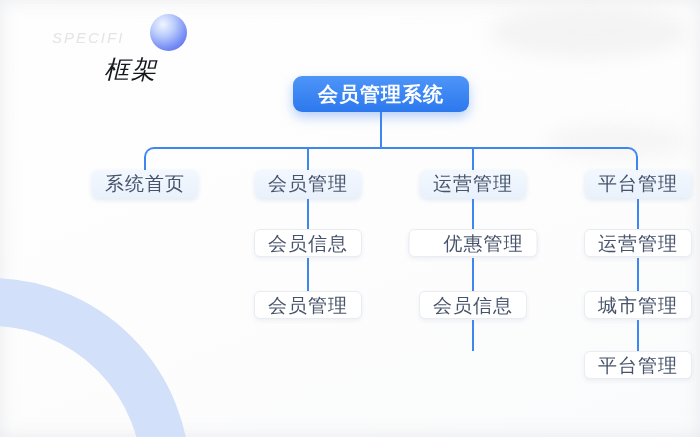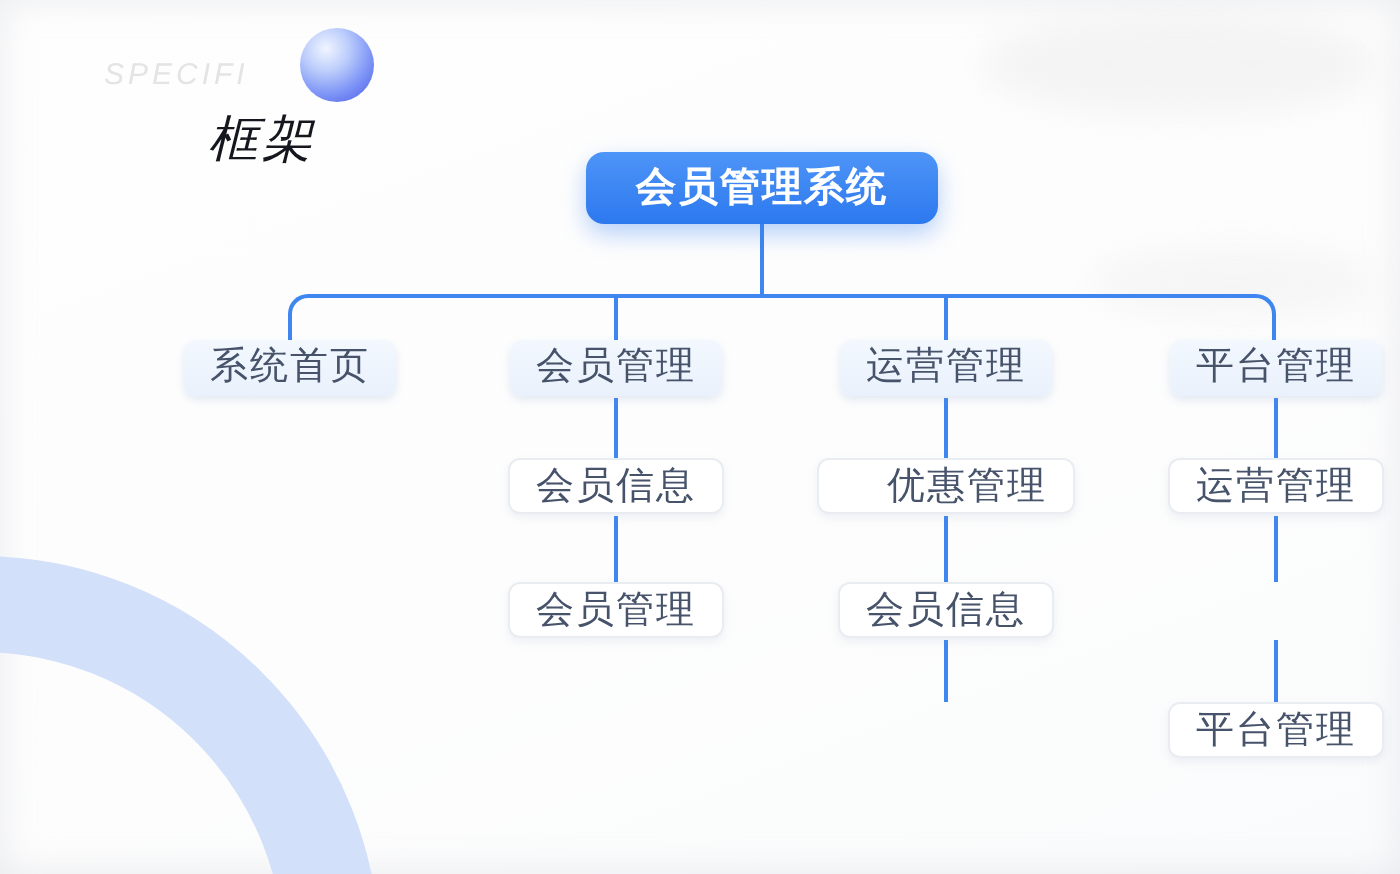--- a/index.html
+++ b/index.html
@@ -104,15 +104,16 @@
   <div class="node tint" style="left:473px; top:170px;text-align:center;">运营管理</div>
   <div class="node tint" style="left:638px; top:170px;">平台管理</div>
 
   <div class="node white" style="left:308px; top:229px;">会员信息</div>
   <div class="node white" style="left:308px; top:291px;">会员管理</div>
 
   <div class="node white" style="left:473px; top:229px;padding-left:34px;">优惠管理</div>
   <div class="node white" style="left:473px; top:291px;">会员信息</div>
 
   <div class="node white" style="left:638px; top:229px;">运营管理</div>
+  <div class="node white" style="left:638px; top:291px;">城市管理</div>
   <div class="node white" style="left:638px; top:351px;">平台管理</div>
 
 </div>
 
 </body></html>

